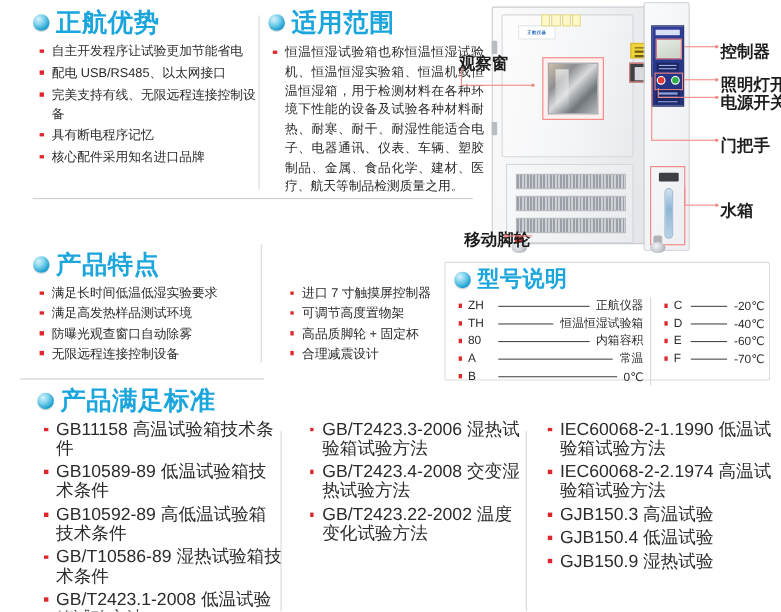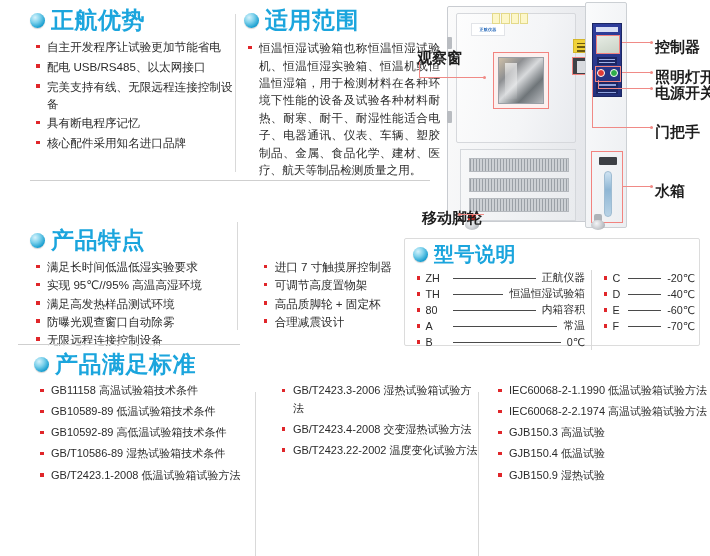--- a/index.html
+++ b/index.html
@@ -35,21 +35,21 @@
     font-size: 11.6px;
     line-height: 17.2px;
     margin-bottom: 2.5px;
   }
   ul.flist li::before {
     content: "";
     position: absolute; left: 2px; top: 6.5px;
     width: 3.5px; height: 3.5px; background: #e0262a;
   }
   ul.flist.tight li { margin-bottom: 1px; }
-  ul.flist.std li { line-height: 17.6px; margin-bottom: 3.5px; font-size: 11px; }
+  ul.flist.std li { line-height: 17.6px; margin-bottom: 3.5px; font-size: 16px; }
 
   p.para {
     position: relative; padding-left: 13px;
     font-size: 11.6px; line-height: 17.4px; color: #2b2b2b; text-align: justify;
   }
   p.para::before {
     content: ""; position: absolute; left: 2px; top: 6.5px;
     width: 3.5px; height: 3.5px; background: #e0262a;
   }
 
@@ -231,21 +231,20 @@
   <div class="hdiv-1"></div>
 
   <div id="panel-features">
     <div class="sec-head">
       <span class="bullet-orb"></span>
       <span class="sec-title">产品特点</span>
     </div>
     <div id="feat-cols">
       <ul class="flist tight" id="feat-left">
         <li>满足长时间低温低湿实验要求</li>
-        <li>实现 95℃//95% 高温高湿环境</li>
         <li>满足高发热样品测试环境</li>
         <li>防曝光观查窗口自动除雾</li>
         <li>无限远程连接控制设备</li>
       </ul>
       <ul class="flist tight" id="feat-right">
         <li>进口 7 寸触摸屏控制器</li>
         <li>可调节高度置物架</li>
         <li>高品质脚轮 + 固定杯</li>
         <li>合理减震设计</li>
       </ul>

